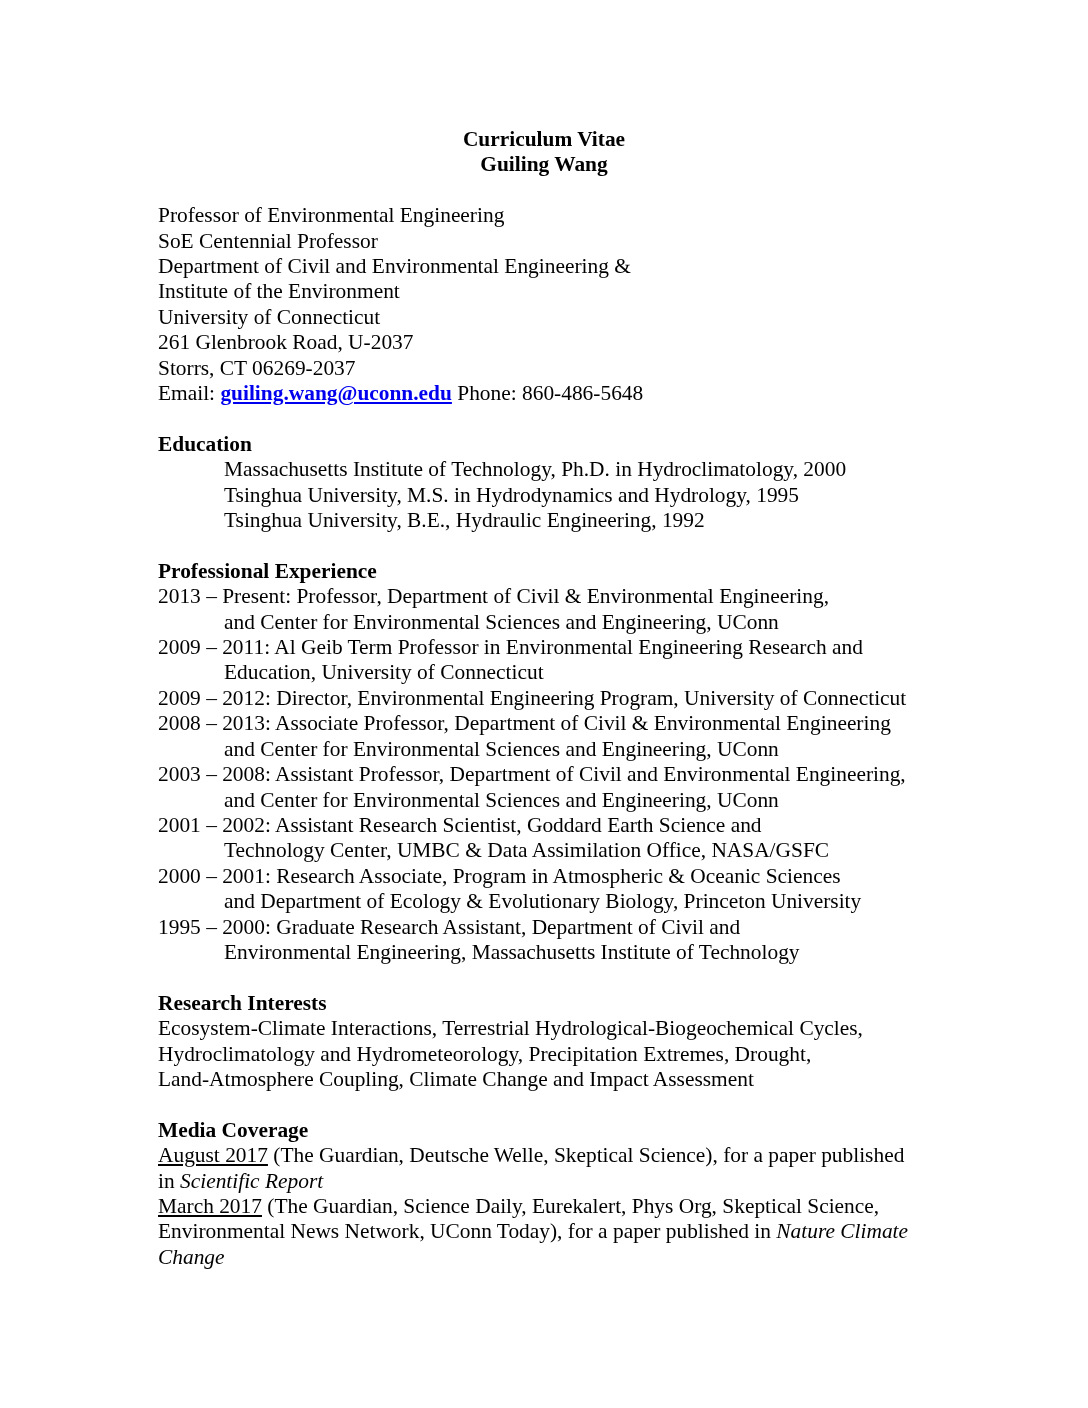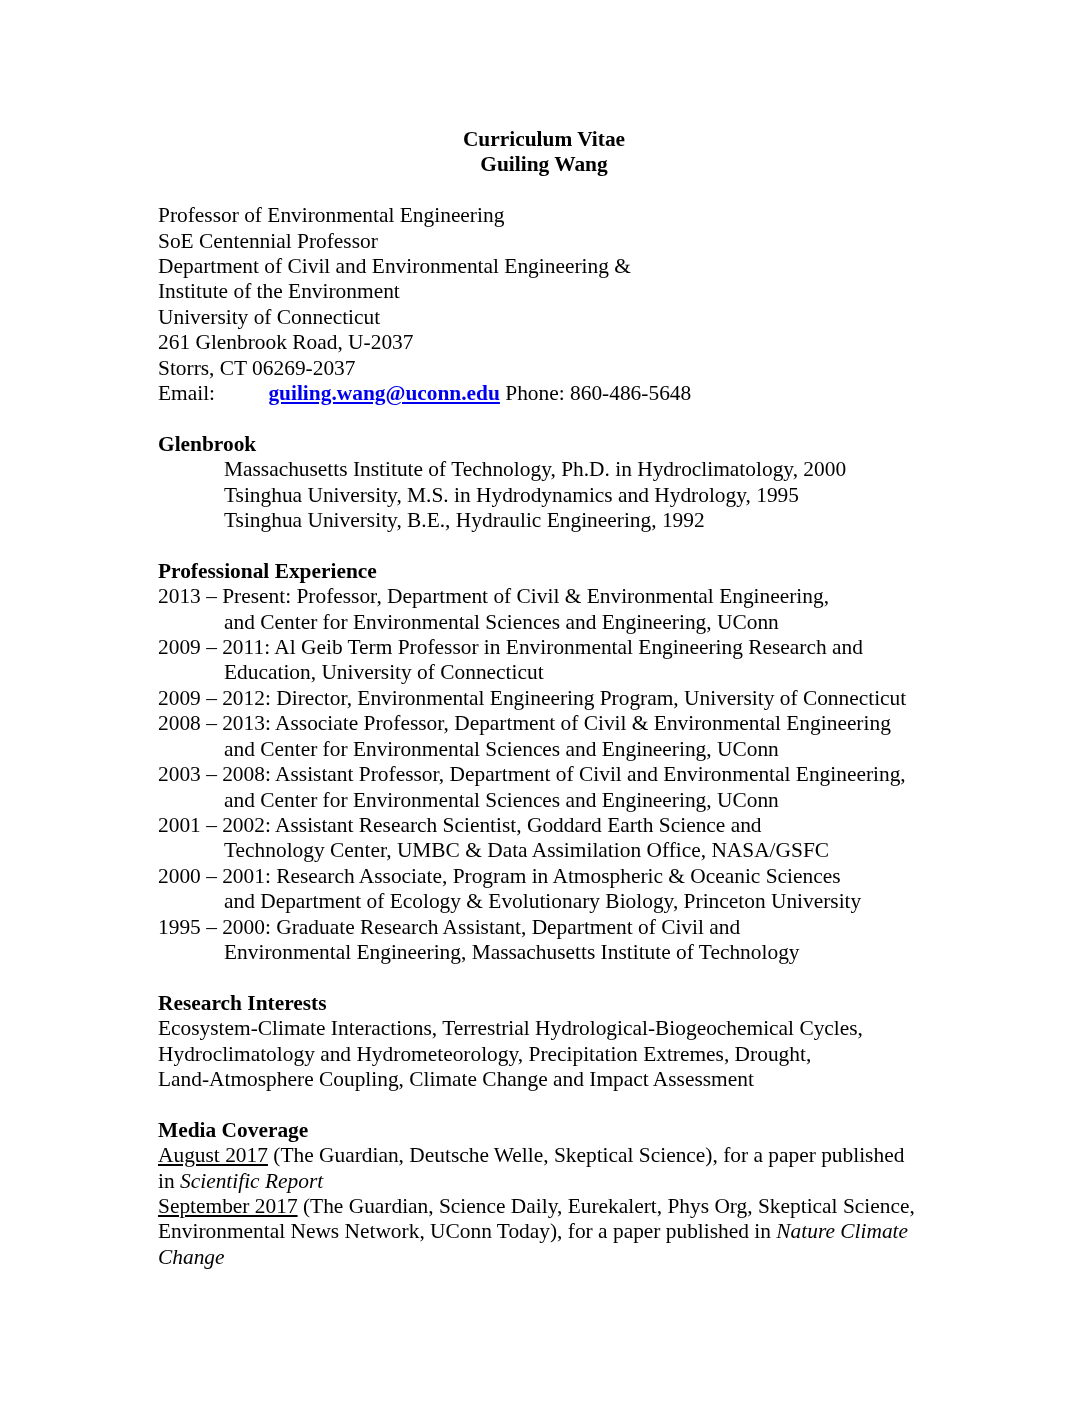--- a/index.html
+++ b/index.html
@@ -24,21 +24,20 @@
   .blank { height: 25.4px; }
   .indent { padding-left: 66px; }
   .line { white-space: pre-wrap; }
   .u { text-decoration: underline; }
   .i { font-style: italic; }
   .email-link {
     color: #0000ee;
     font-weight: bold;
     text-decoration: underline;
     cursor: pointer;
-    margin-left: 48px;
   }
 </style>
 </head>
 <body>
 
 <div class="page">
 
   <div>
     <div class="center bold line">Curriculum Vitae</div>
     <div class="center bold line">Guiling Wang</div>
@@ -53,21 +52,21 @@
     <div class="line">Institute of the Environment</div>
     <div class="line">University of Connecticut</div>
     <div class="line">261 Glenbrook Road, U-2037</div>
     <div class="line">Storrs, CT 06269-2037</div>
     <div class="line"><span>Email: </span><a class="email-link">guiling.wang@uconn.edu</a><span> Phone: 860-486-5648</span></div>
   </div>
 
   <div class="blank"></div>
 
   <div>
-    <div class="bold line">Glenbrook</div>
+    <div class="bold line">Education</div>
     <div class="line indent">Massachusetts Institute of Technology, Ph.D. in Hydroclimatology, 2000</div>
     <div class="line indent">Tsinghua University, M.S. in Hydrodynamics and Hydrology, 1995</div>
     <div class="line indent">Tsinghua University, B.E., Hydraulic Engineering, 1992</div>
   </div>
 
   <div class="blank"></div>
 
   <div>
     <div class="bold line">Professional Experience</div>
     <div class="line">2013 – Present: Professor, Department of Civil &amp; Environmental Engineering,</div>
@@ -95,18 +94,18 @@
     <div class="line">Hydroclimatology and Hydrometeorology, Precipitation Extremes, Drought,</div>
     <div class="line">Land-Atmosphere Coupling, Climate Change and Impact Assessment</div>
   </div>
 
   <div class="blank"></div>
 
   <div>
     <div class="bold line">Media Coverage</div>
     <div class="line"><span class="u">August 2017</span><span> (The Guardian, Deutsche Welle, Skeptical Science), for a paper published</span></div>
     <div class="line"><span>in </span><span class="i">Scientific Report</span></div>
-    <div class="line"><span class="u">September 2017</span><span> (The Guardian, Science Daily, Eurekalert, Phys Org, Skeptical Science,</span></div>
+    <div class="line"><span class="u">March 2017</span><span> (The Guardian, Science Daily, Eurekalert, Phys Org, Skeptical Science,</span></div>
     <div class="line"><span>Environmental News Network, UConn Today), for a paper published in </span><span class="i">Nature Climate</span></div>
     <div class="line"><span class="i">Change</span></div>
   </div>
 
 </div>
 
 </body></html>

